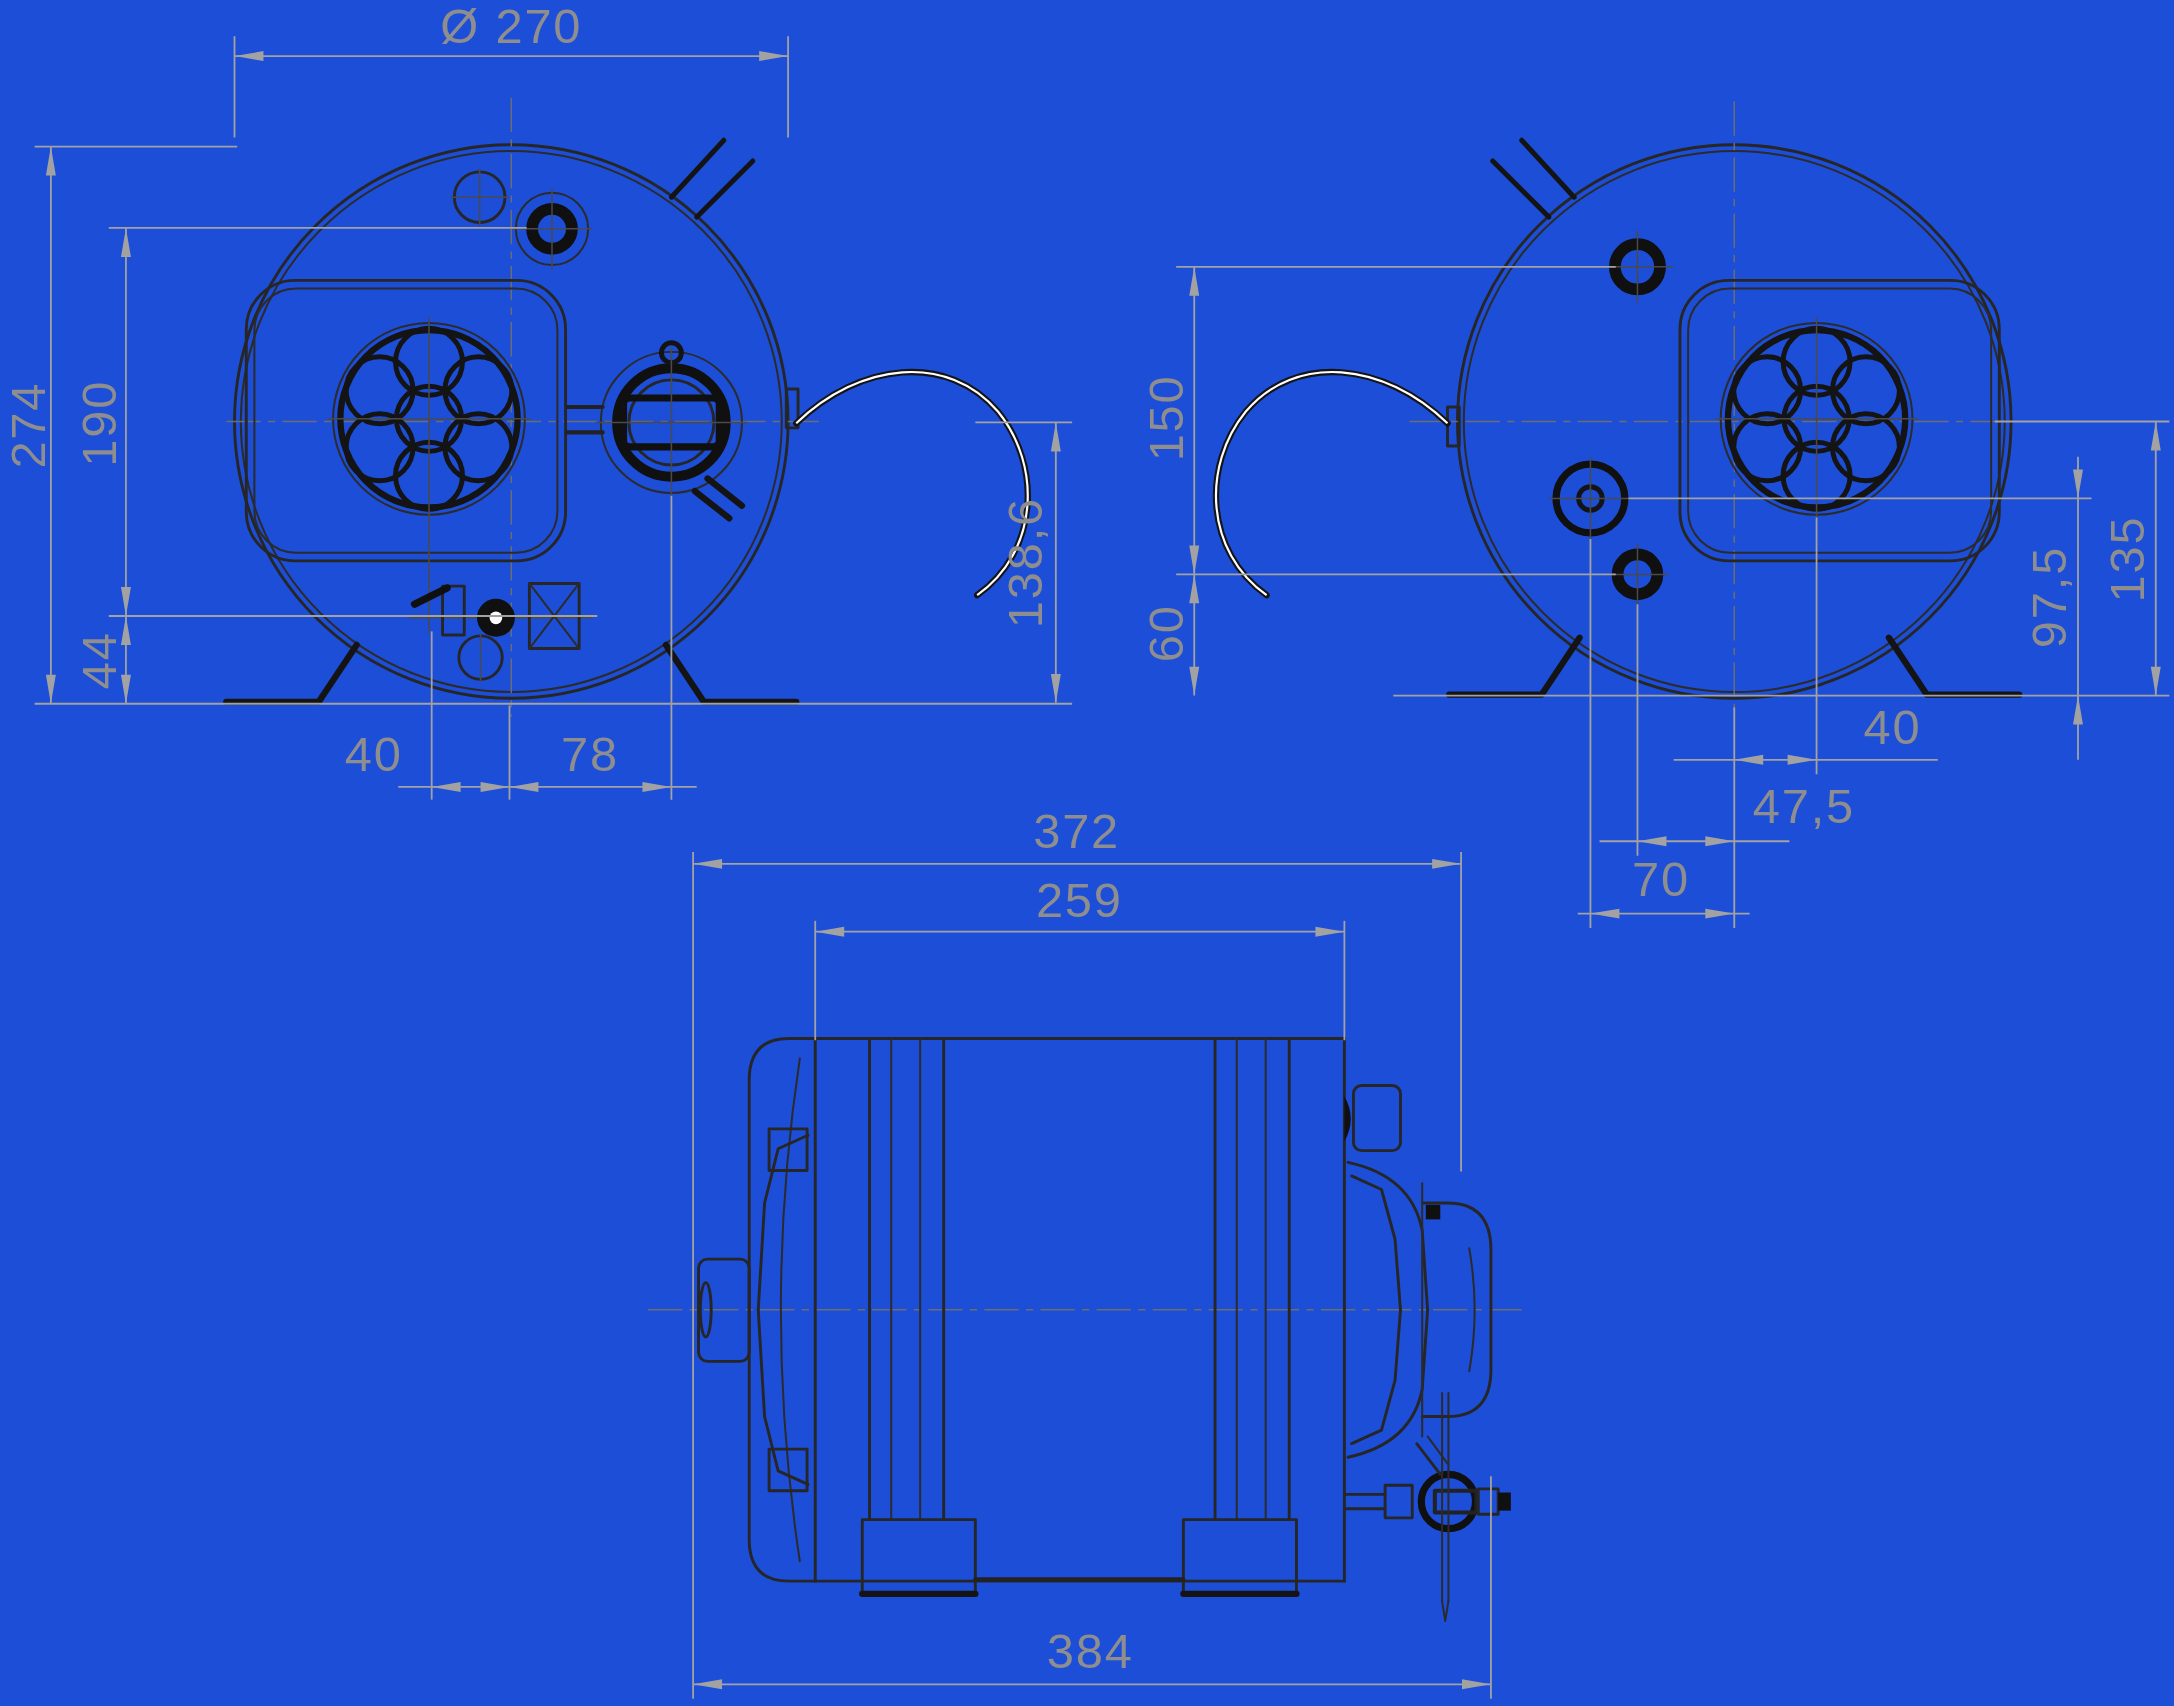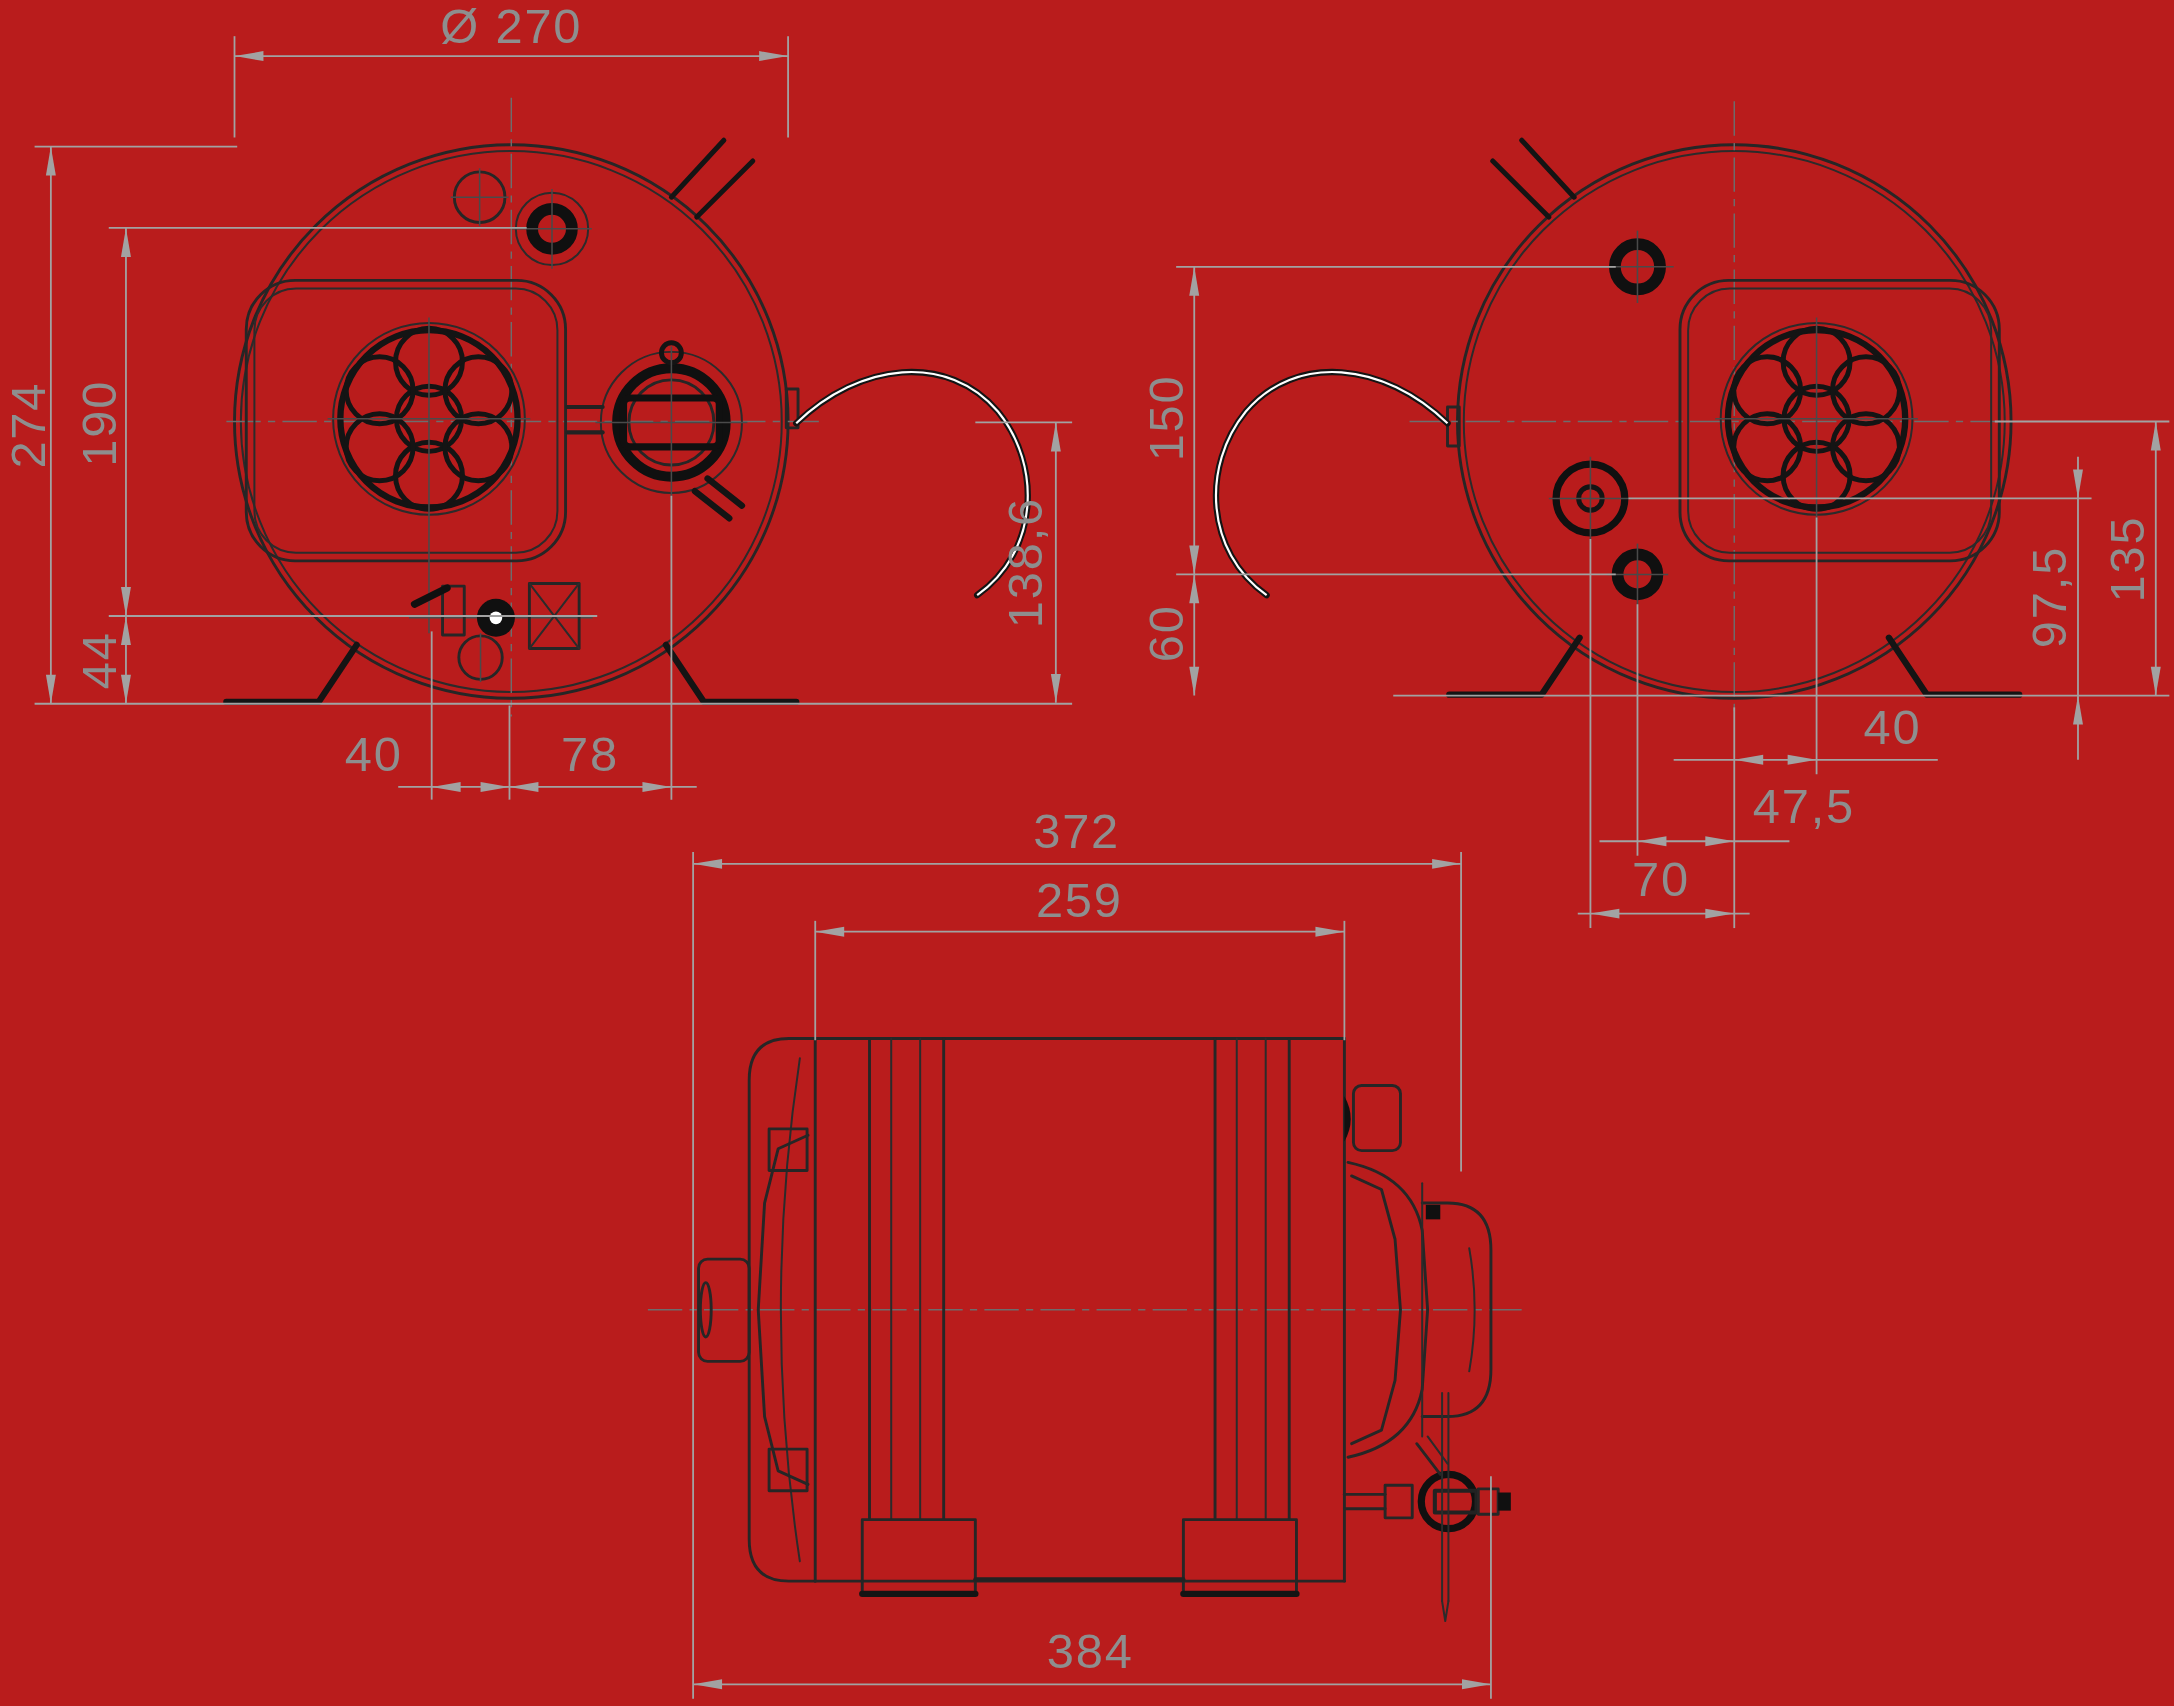--- a/index.html
+++ b/index.html
@@ -1,16 +1,16 @@
 <!DOCTYPE html>
 <html style="font-size:14.5px"><head>
 <meta charset="utf-8">
 <style>
   html,body{margin:0;padding:0;background:#ffffff;}
-  .page{width:2175px;height:1706px;background:#b91c1c;position:relative;font-family:"Liberation Sans",sans-serif;}
+  .page{width:2175px;height:1706px;background:#1d4ed8;position:relative;font-family:"Liberation Sans",sans-serif;}
   svg{display:block}
   
   .o2{stroke:#2b2b2b;stroke-width:2.2;fill:none;stroke-linecap:round;stroke-linejoin:round}
   .o3{stroke:#262626;stroke-width:3.2;fill:none;stroke-linecap:round;stroke-linejoin:round}
   .o4{stroke:#222;stroke-width:4.5;fill:none;stroke-linecap:round;stroke-linejoin:round}
   .b5{stroke:#141414;stroke-width:5.5;fill:none;stroke-linecap:round;stroke-linejoin:round}
   .b6{stroke:#141414;stroke-width:7;fill:none;stroke-linecap:round;stroke-linejoin:round}
   .b8{stroke:#101010;stroke-width:8;fill:none;stroke-linecap:round;stroke-linejoin:round}
   .b11{stroke:#101010;stroke-width:11;fill:none}
   .b13{stroke:#101010;stroke-width:13;fill:none}

